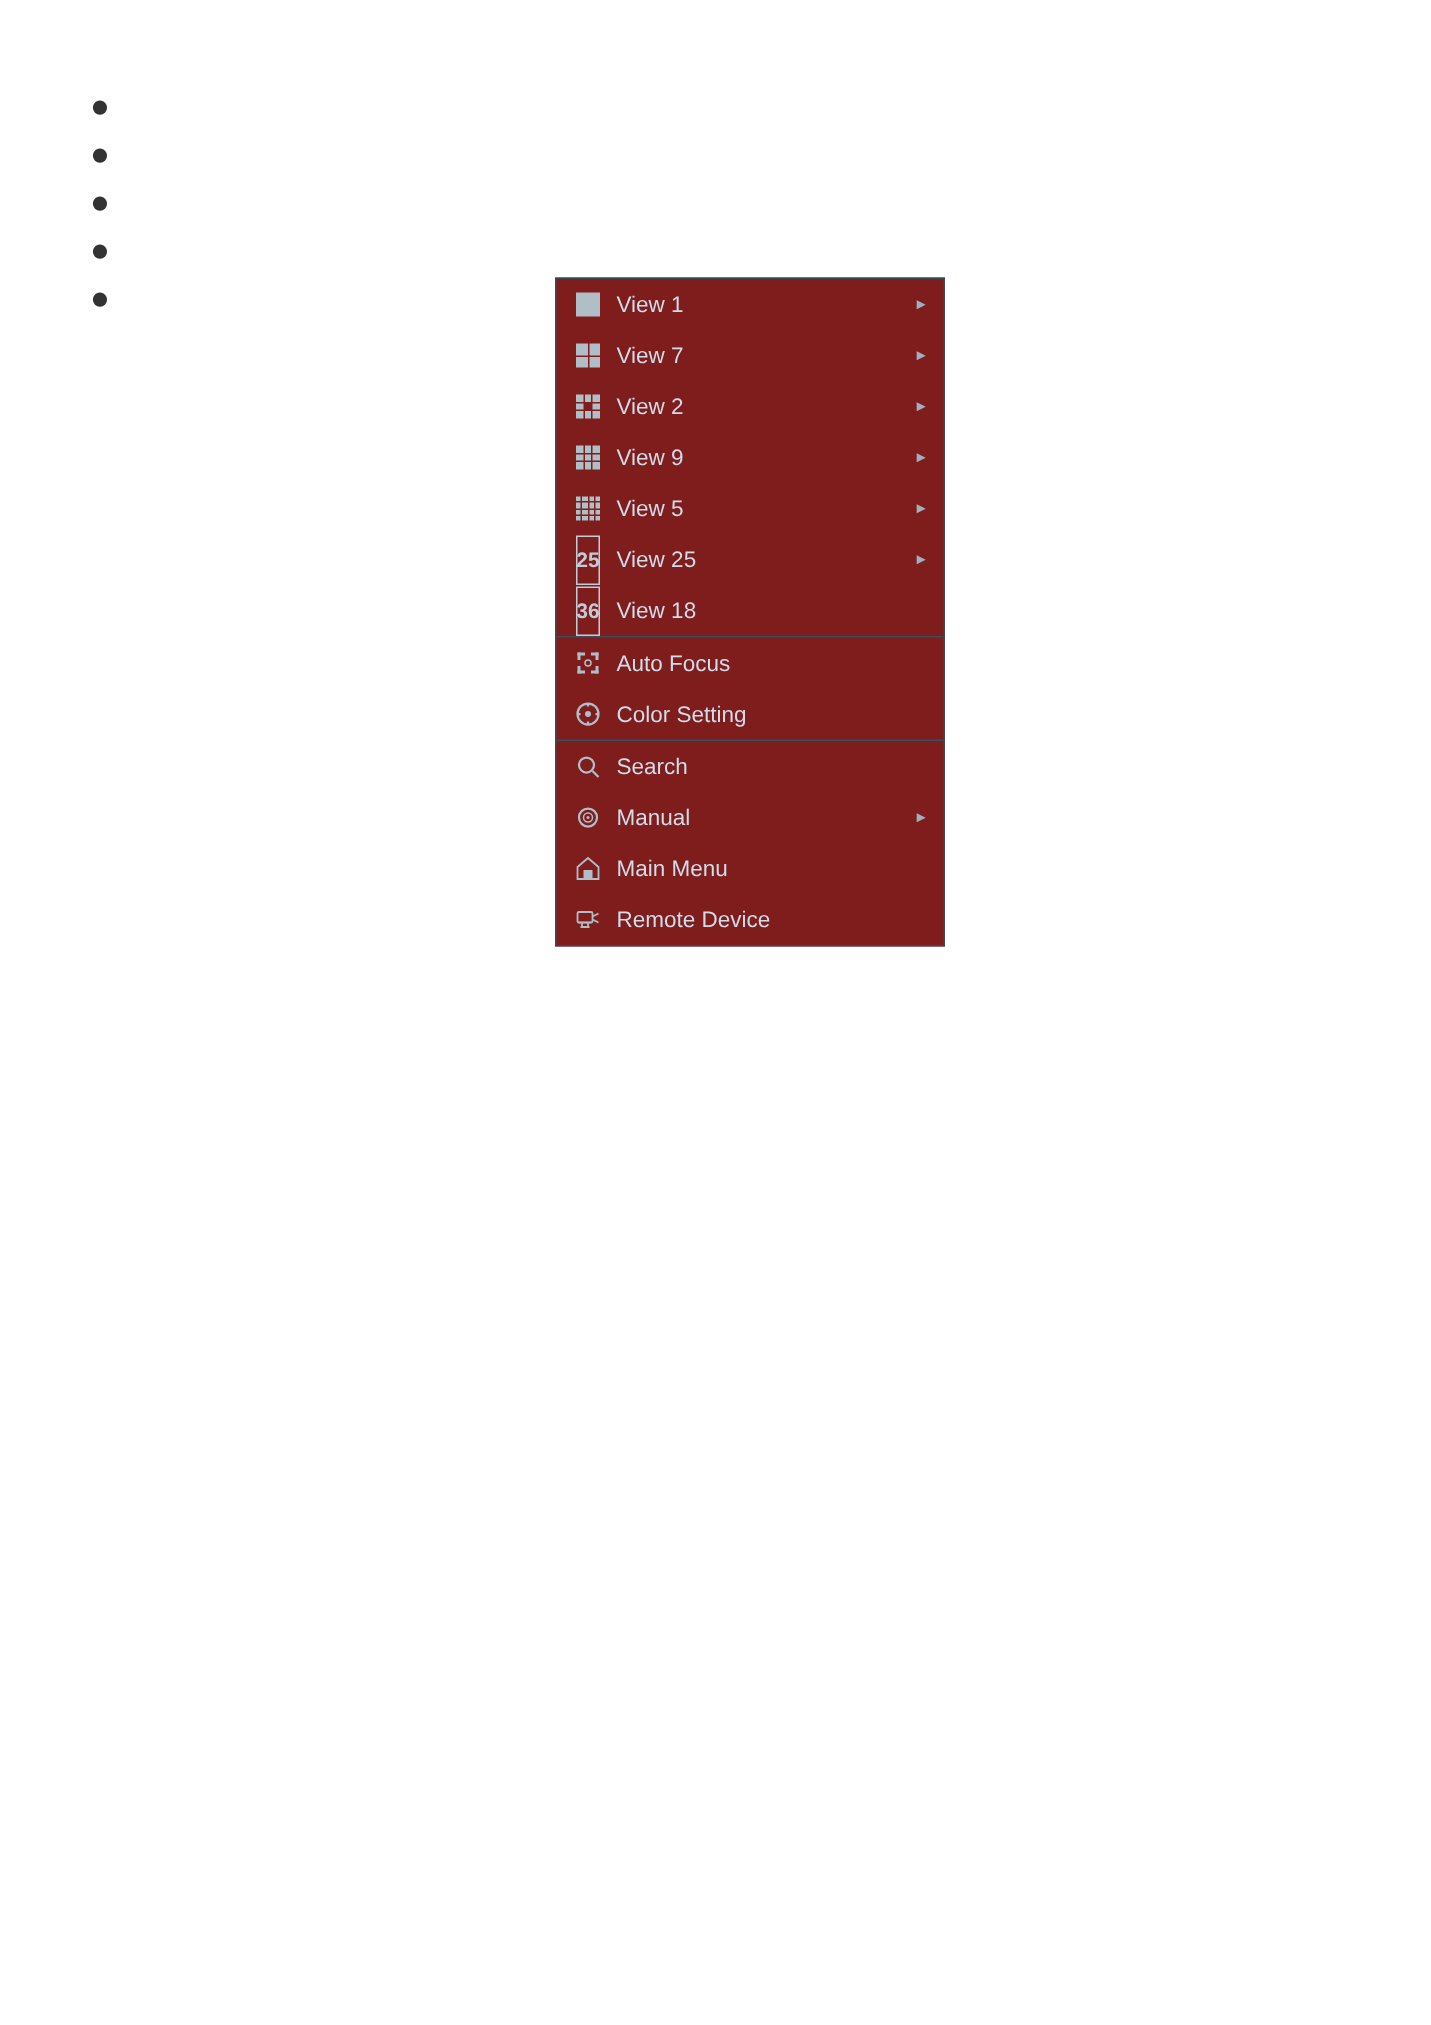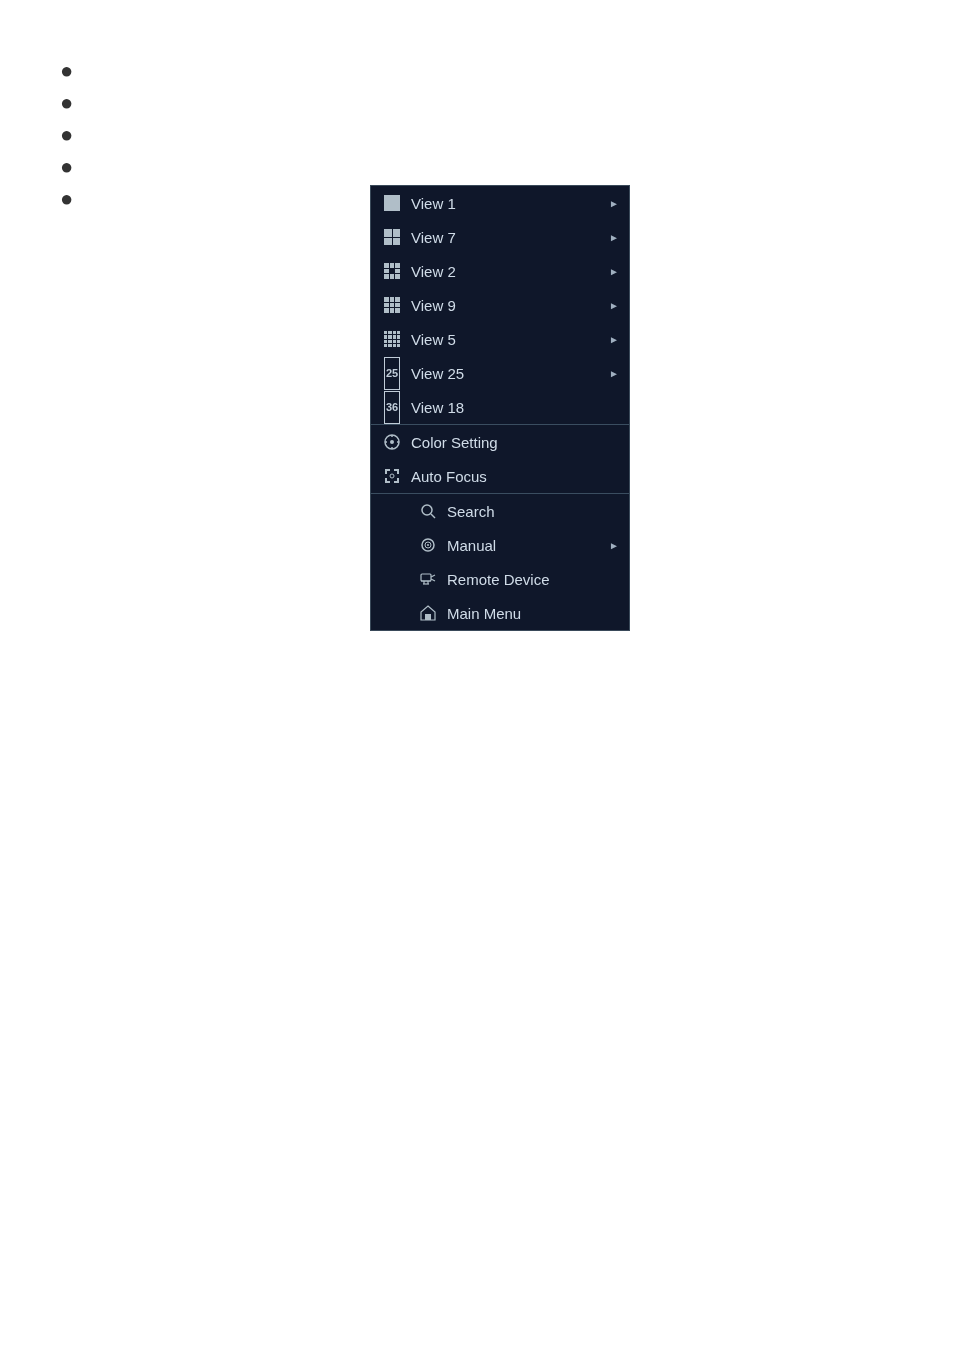--- a/index.html
+++ b/index.html
@@ -25,34 +25,33 @@
       font-size: 22px;
       color: #333;
       line-height: 1;
     }
 
     .context-menu {
       position: absolute;
       top: 185px;
       left: 370px;
       width: 260px;
-      background: #0f172a;
+      background: #7f1d1d;
       border: 1px solid #3a4a5a;
       color: #e0e8f0;
       font-size: 15px;
       user-select: none;
     }
 
     .menu-section {
       border-bottom: 1px solid #3a4d60;
     }
 
     .menu-section:last-child {
       border-bottom: none;
-      padding-left: 36px;
     }
 
     .menu-item {
       display: flex;
       align-items: center;
       padding: 6px 10px;
       cursor: pointer;
       position: relative;
       min-height: 30px;
     }
@@ -89,21 +88,21 @@
     .grid-icon .cell {
       background: #b0bec8;
     }
 
     .grid-4 { grid-template-columns: repeat(2, 1fr); grid-template-rows: repeat(2, 1fr); }
     .grid-8 { grid-template-columns: repeat(3, 1fr); grid-template-rows: repeat(3, 1fr); }
     .grid-9 { grid-template-columns: repeat(3, 1fr); grid-template-rows: repeat(3, 1fr); }
     .grid-16 { grid-template-columns: repeat(4, 1fr); grid-template-rows: repeat(4, 1fr); }
 
     .num-badge {
-      font-size: 11px;
+      font-size: 14px;
       font-weight: bold;
       color: #c0ccd8;
       border: 1px solid #c0ccd8;
       width: 16px;
       height: 33px;
       display: flex;
       align-items: center;
       justify-content: center;
       line-height: 1;
     }
@@ -259,52 +258,52 @@
       <div class="menu-icon">
         <div class="num-badge">36</div>
       </div>
       <span class="menu-label">View 18</span>
     </div>
 
   </div>
 
   <div class="menu-section">
 
-
-    <div class="menu-item">
-      <div class="menu-icon icon-color">
-        <svg width="18" height="18" viewBox="0 0 18 18" fill="none" xmlns="http://www.w3.org/2000/svg">
-          <circle cx="9" cy="9" r="7" stroke="#b0bec8" stroke-width="1.5" fill="none"></circle>
-          <circle cx="9" cy="9" r="2" fill="#b0bec8"></circle>
-          <line x1="9" y1="2" x2="9" y2="4" stroke="#b0bec8" stroke-width="1.5"></line>
-          <line x1="9" y1="14" x2="9" y2="16" stroke="#b0bec8" stroke-width="1.5"></line>
-          <line x1="2" y1="9" x2="4" y2="9" stroke="#b0bec8" stroke-width="1.5"></line>
-          <line x1="14" y1="9" x2="16" y2="9" stroke="#b0bec8" stroke-width="1.5"></line>
-        </svg>
-      </div>
-      <span class="menu-label">Color Setting</span>
-    </div>
 
     <div class="menu-item">
       <div class="menu-icon">
         <svg width="18" height="18" viewBox="0 0 18 18" fill="none" xmlns="http://www.w3.org/2000/svg">
           <rect x="2" y="2" width="5" height="2" fill="#b0bec8"></rect>
           <rect x="2" y="2" width="2" height="5" fill="#b0bec8"></rect>
           <rect x="11" y="2" width="5" height="2" fill="#b0bec8"></rect>
           <rect x="14" y="2" width="2" height="5" fill="#b0bec8"></rect>
           <rect x="2" y="14" width="5" height="2" fill="#b0bec8"></rect>
           <rect x="2" y="11" width="2" height="5" fill="#b0bec8"></rect>
           <rect x="11" y="14" width="5" height="2" fill="#b0bec8"></rect>
           <rect x="14" y="11" width="2" height="5" fill="#b0bec8"></rect>
           <circle cx="9" cy="9" r="2" stroke="#b0bec8" stroke-width="1" fill="none"></circle>
         </svg>
       </div>
       <span class="menu-label">Auto Focus</span>
     </div>
 
+    <div class="menu-item">
+      <div class="menu-icon icon-color">
+        <svg width="18" height="18" viewBox="0 0 18 18" fill="none" xmlns="http://www.w3.org/2000/svg">
+          <circle cx="9" cy="9" r="7" stroke="#b0bec8" stroke-width="1.5" fill="none"></circle>
+          <circle cx="9" cy="9" r="2" fill="#b0bec8"></circle>
+          <line x1="9" y1="2" x2="9" y2="4" stroke="#b0bec8" stroke-width="1.5"></line>
+          <line x1="9" y1="14" x2="9" y2="16" stroke="#b0bec8" stroke-width="1.5"></line>
+          <line x1="2" y1="9" x2="4" y2="9" stroke="#b0bec8" stroke-width="1.5"></line>
+          <line x1="14" y1="9" x2="16" y2="9" stroke="#b0bec8" stroke-width="1.5"></line>
+        </svg>
+      </div>
+      <span class="menu-label">Color Setting</span>
+    </div>
+
   </div>
 
   <div class="menu-section">
 
     <div class="menu-item">
       <div class="menu-icon icon-search">
         <svg width="18" height="18" viewBox="0 0 18 18" fill="none" xmlns="http://www.w3.org/2000/svg">
           <circle cx="8" cy="8" r="5" stroke="#b0bec8" stroke-width="1.5" fill="none"></circle>
           <line x1="12" y1="12" x2="16" y2="16" stroke="#b0bec8" stroke-width="1.5"></line>
         </svg>
@@ -315,42 +314,42 @@
     <div class="menu-item">
       <div class="menu-icon icon-manual">
         <svg width="18" height="18" viewBox="0 0 18 18" fill="none" xmlns="http://www.w3.org/2000/svg">
           <circle cx="9" cy="9" r="6" stroke="#b0bec8" stroke-width="1.5" fill="none"></circle>
           <circle cx="9" cy="9" r="3" stroke="#b0bec8" stroke-width="1" fill="none"></circle>
           <circle cx="9" cy="9" r="1" fill="#b0bec8"></circle>
         </svg>
       </div>
       <span class="menu-label">Manual</span>
       <span class="menu-arrow">►</span>
+    </div>
+
+    <div class="menu-item">
+      <div class="menu-icon icon-mainmenu">
+        <svg width="18" height="18" viewBox="0 0 18 18" fill="none" xmlns="http://www.w3.org/2000/svg">
+          <polygon points="9,2 16,8 16,16 2,16 2,8" stroke="#b0bec8" stroke-width="1.2" fill="none"></polygon>
+          <rect x="6" y="10" width="6" height="6" fill="#b0bec8"></rect>
+        </svg>
+      </div>
+      <span class="menu-label">Main Menu</span>
     </div>
 
     <div class="menu-item">
       <div class="menu-icon icon-remote">
         <svg width="18" height="18" viewBox="0 0 18 18" fill="none" xmlns="http://www.w3.org/2000/svg">
           <rect x="2" y="4" width="10" height="7" rx="1" stroke="#b0bec8" stroke-width="1.2" fill="none"></rect>
           <line x1="12" y1="7" x2="16" y2="5" stroke="#b0bec8" stroke-width="1.2"></line>
           <line x1="12" y1="9" x2="16" y2="11" stroke="#b0bec8" stroke-width="1.2"></line>
           <line x1="2" y1="11" x2="12" y2="11" stroke="#b0bec8" stroke-width="1"></line>
           <line x1="5" y1="11" x2="5" y2="14" stroke="#b0bec8" stroke-width="1.2"></line>
           <line x1="9" y1="11" x2="9" y2="14" stroke="#b0bec8" stroke-width="1.2"></line>
           <line x1="4" y1="14" x2="10" y2="14" stroke="#b0bec8" stroke-width="1.2"></line>
         </svg>
       </div>
       <span class="menu-label">Remote Device</span>
     </div>
 
-    <div class="menu-item">
-      <div class="menu-icon icon-mainmenu">
-        <svg width="18" height="18" viewBox="0 0 18 18" fill="none" xmlns="http://www.w3.org/2000/svg">
-          <polygon points="9,2 16,8 16,16 2,16 2,8" stroke="#b0bec8" stroke-width="1.2" fill="none"></polygon>
-          <rect x="6" y="10" width="6" height="6" fill="#b0bec8"></rect>
-        </svg>
-      </div>
-      <span class="menu-label">Main Menu</span>
-    </div>
-
   </div>
 
 </div>
 
 </body></html>

